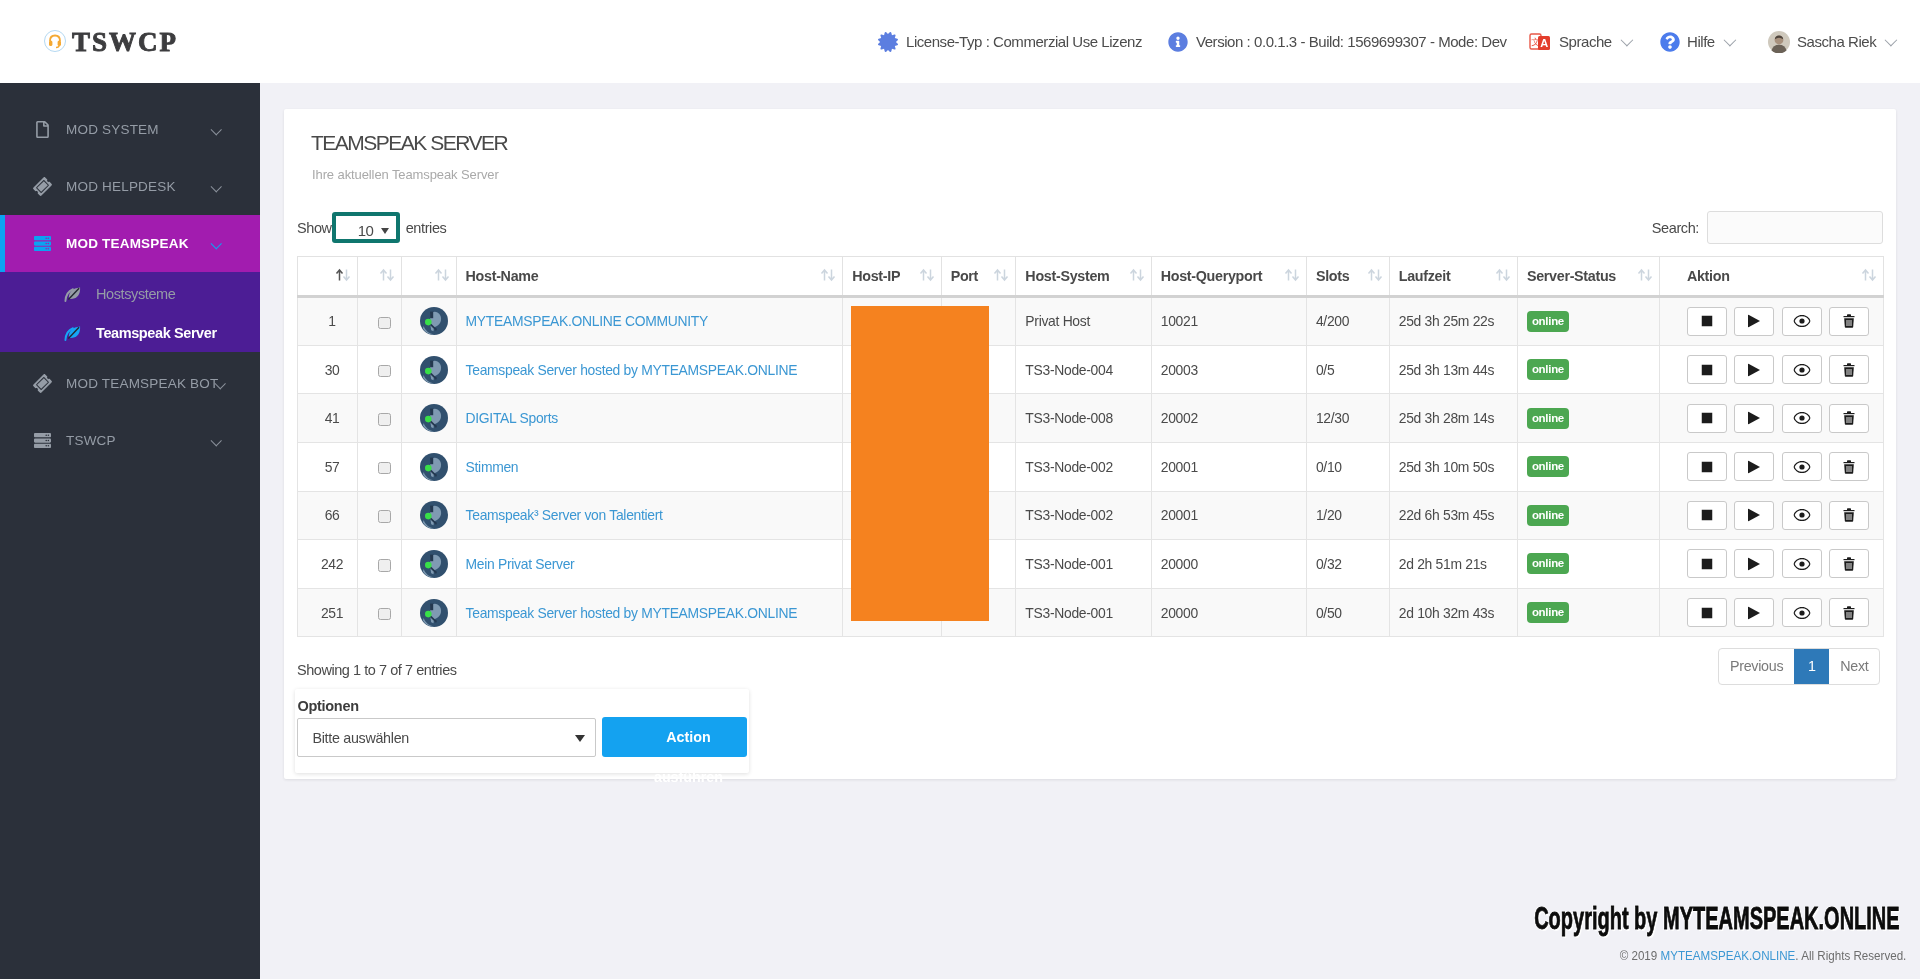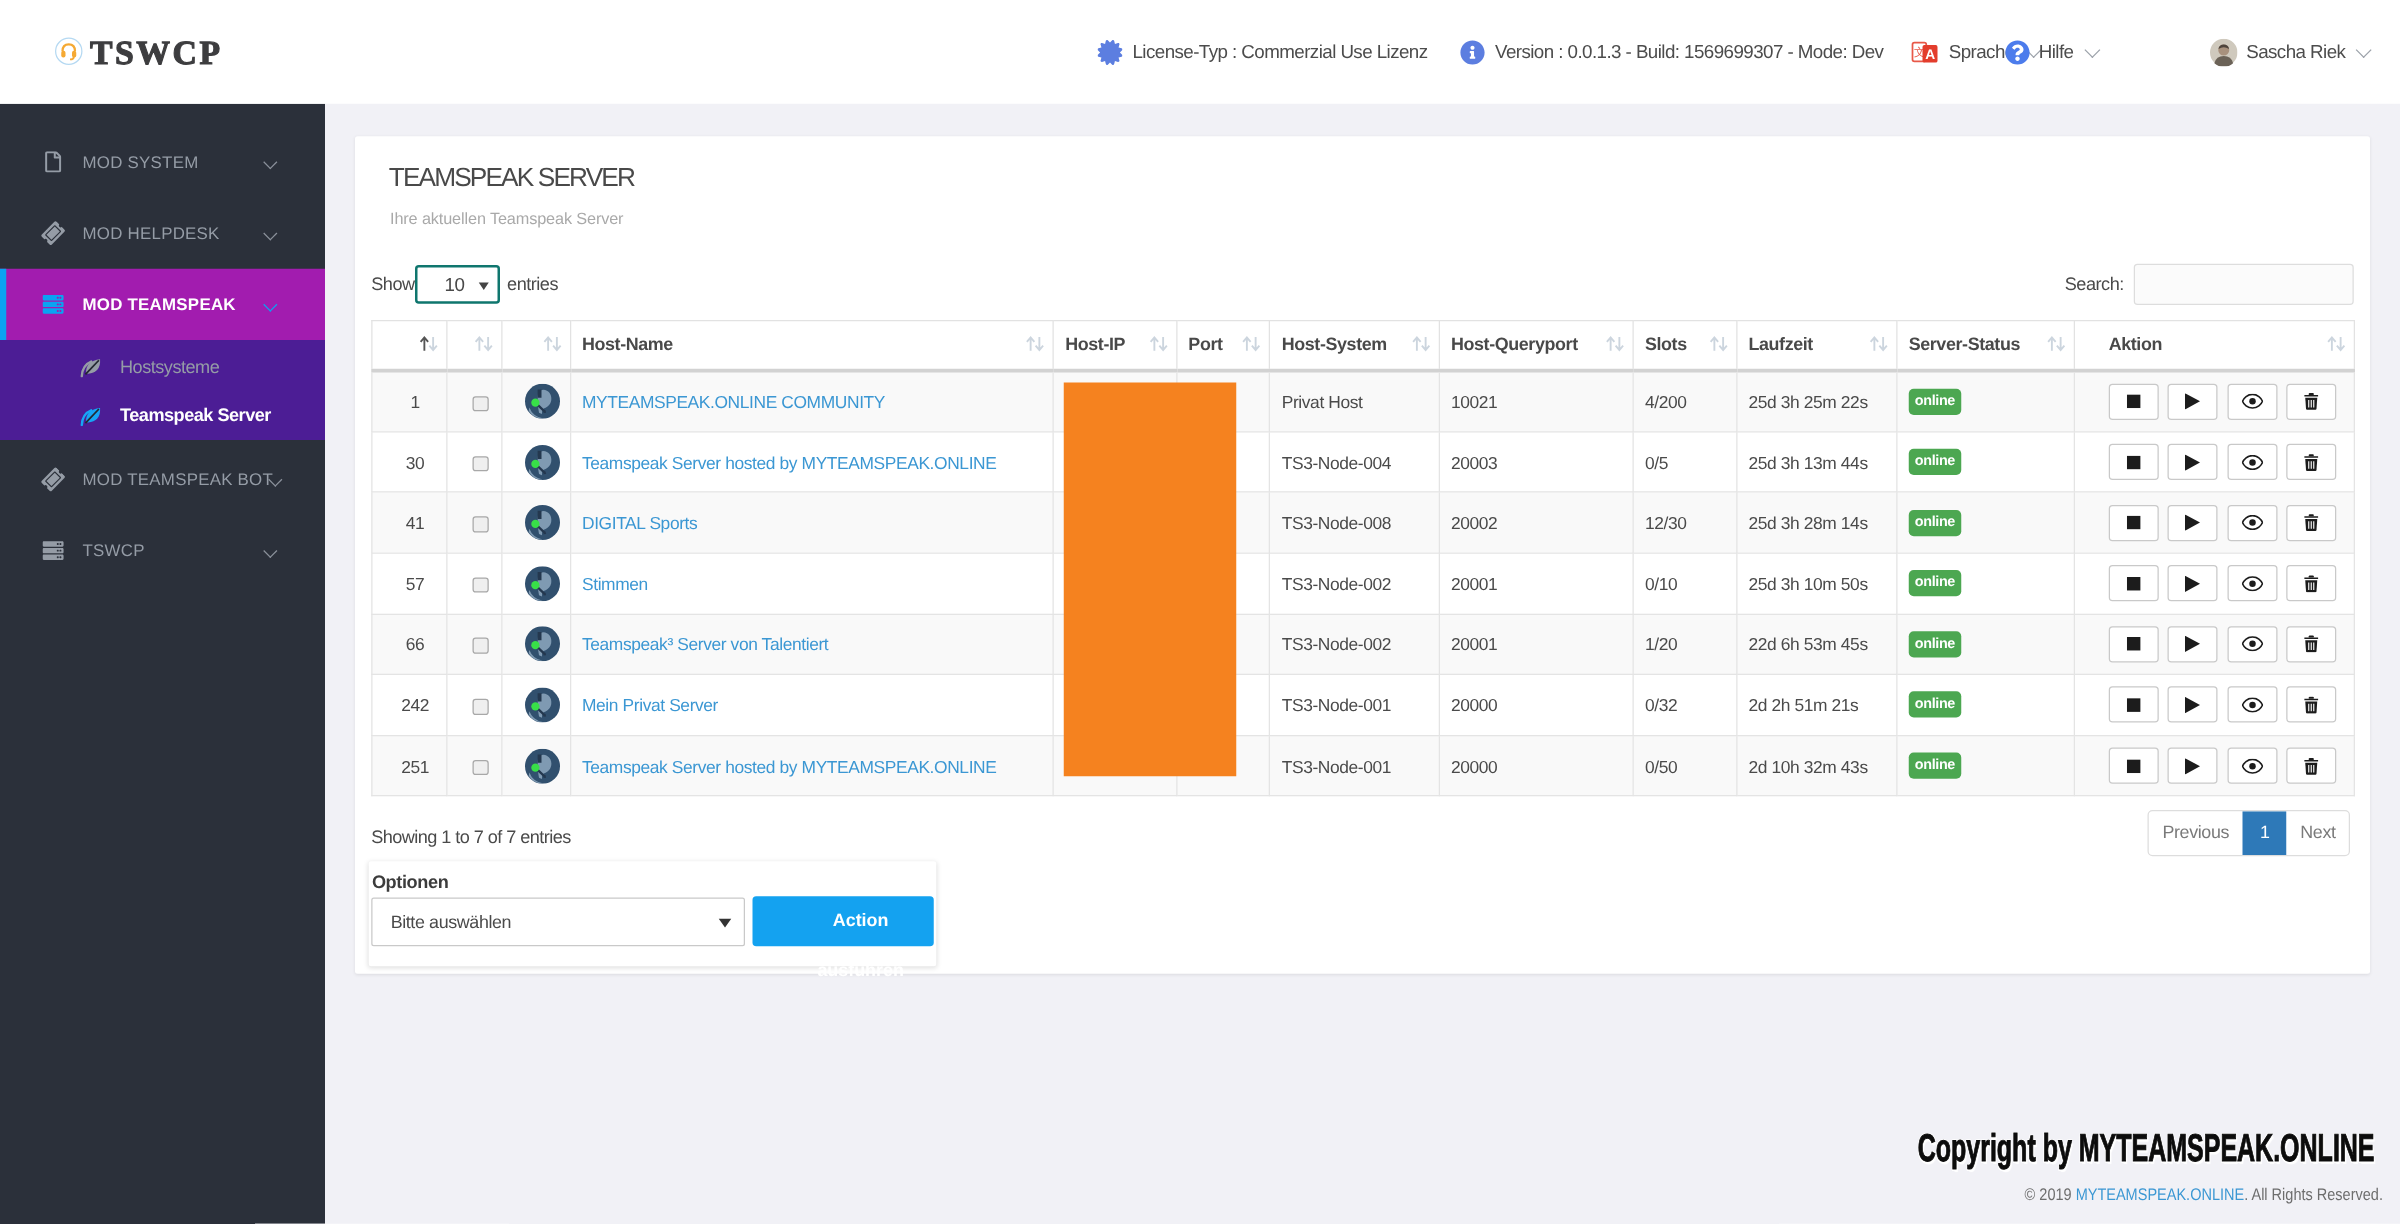--- a/index.html
+++ b/index.html
@@ -27,21 +27,21 @@
 .subnav { background:#4c1d95; padding:2px 0 0 0; }
 .subitem { position:relative; height:39px; display:flex; align-items:center; color:#959ca6; font-size:14.5px; letter-spacing:-0.4px; }
 .subitem .sicon { position:absolute; left:64px; width:17px; height:17px; top:50%; margin-top:-8.5px; }
 .subitem .stext { position:absolute; left:96px; }
 .subitem.sub-active { color:#fff; font-weight:bold; }
 
 .card { position:absolute; left:284px; top:109px; width:1612px; height:670px; background:#fff; border-radius:2px; box-shadow:0 1px 3px rgba(0,0,0,0.09); }
 .card h1 { position:absolute; left:27px; top:22px; font-size:21px; font-weight:500; color:#494949; letter-spacing:-1.5px; }
 .card .sub { position:absolute; left:28px; top:58px; font-size:13px; color:#a9a9a9; letter-spacing:-0.1px; }
 .lenrow { position:absolute; left:13px; top:103px; font-size:14.5px; letter-spacing:-0.4px; color:#4a4a4a; display:flex; align-items:center; }
-.lensel { width:68px; height:31px; border:2px solid #0f766e; border-radius:3px; margin:0 6px 0 0; position:relative; background:#fff; font-size:15px; }
+.lensel { width:68px; height:31px; border:4px solid #0f766e; border-radius:3px; margin:0 6px 0 0; position:relative; background:#fff; font-size:15px; }
 .lensel .val { position:absolute; left:22px; top:6px; }
 .lensel .arr { position:absolute; right:7px; top:12px; width:0; height:0; border-left:4.5px solid transparent; border-right:4.5px solid transparent; border-top:6px solid #444; }
 .searchrow { position:absolute; right:13px; top:102px; display:flex; align-items:center; font-size:14.5px; letter-spacing:-0.4px; }
 .searchbox { width:176px; height:33px; background:#fbfbfb; border:1px solid #ddd; border-radius:3px; margin-left:8px; }
 
 table.dt { position:absolute; left:12.7px; top:147px; width:1586.6px; border-collapse:collapse; table-layout:fixed; font-size:13.9px; letter-spacing:-0.3px; color:#4a4a4a; }
 table.dt th { height:40.2px; border:1px solid #e2e2e2; border-bottom:3px solid #d2d2d2; font-weight:bold; color:#494949; text-align:left; padding:0 0 0 9px; position:relative; font-size:14.3px; }
 table.dt td { height:48.6px; border:1px solid #e4e4e4; padding:0 0 0 9px; vertical-align:middle; background:#fff; }
 table.dt tr.odd td { background:#f9f9f9; }
 table.dt a { color:#3b97d3; text-decoration:none; }
@@ -84,21 +84,21 @@
       </svg>License-Typ : Commerzial Use Lizenz</div>
   <div class="nav-item" style="left:1168px;"><svg width="20" height="20" viewBox="0 0 512 512" style="margin-right:8px;">
         <path fill="#5c7ee0" d="M256 8C119.043 8 8 119.083 8 256c0 136.997 111.043 248 248 248s248-111.003 248-248C504 119.083 392.957 8 256 8zm0 110c23.196 0 42 18.804 42 42s-18.804 42-42 42-42-18.804-42-42 18.804-42 42-42zm56 254c0 6.627-5.373 12-12 12h-88c-6.627 0-12-5.373-12-12v-24c0-6.627 5.373-12 12-12h12v-64h-12c-6.627 0-12-5.373-12-12v-24c0-6.627 5.373-12 12-12h64c6.627 0 12 5.373 12 12v100h12c6.627 0 12 5.373 12 12v24z"></path>
       </svg>Version : 0.0.1.3 - Build: 1569699307 - Mode: Dev</div>
   <div class="nav-item" style="left:1528px;"><svg width="24" height="22" viewBox="0 0 24 22" style="margin-right:7px;">
         <rect x="2" y="3" width="11" height="15" rx="1.5" fill="#fff" stroke="#e85848" stroke-width="1.4"></rect>
         <text x="7.5" y="14" font-size="9" fill="#e85848" text-anchor="middle" font-family="Liberation Sans">文</text>
         <rect x="10" y="5" width="12" height="14" rx="1.5" fill="#e33d2c"></rect>
         <text x="16" y="16" font-size="11" font-weight="bold" fill="#fff" text-anchor="middle" font-family="Liberation Sans">A</text>
       </svg>Sprache<span class="chev"></span></div>
-  <div class="nav-item" style="left:1604px;justify-content:flex-end;"><svg width="20" height="20" viewBox="0 0 512 512" style="margin-right:7px;">
+  <div class="nav-item" style="left:1660px;justify-content:flex-end;"><svg width="20" height="20" viewBox="0 0 512 512" style="margin-right:7px;">
         <path fill="#4c7cec" d="M504 256c0 136.997-111.043 248-248 248S8 392.997 8 256C8 119.083 119.043 8 256 8s248 111.083 248 248zM262.655 90c-54.497 0-89.255 22.957-116.549 63.758-3.536 5.286-2.353 12.415 2.715 16.258l34.699 26.31c5.205 3.947 12.621 3.008 16.665-2.122 17.864-22.658 30.113-35.797 57.303-35.797 20.429 0 45.698 13.148 45.698 32.958 0 14.976-12.363 22.667-32.534 33.976C247.128 238.528 216 254.941 216 296v4c0 6.627 5.373 12 12 12h56c6.627 0 12-5.373 12-12v-1.333c0-28.462 83.186-29.647 83.186-106.667 0-58.002-60.165-102-116.531-102zM256 338c-25.365 0-46 20.635-46 46 0 25.364 20.635 46 46 46s46-20.636 46-46c0-25.365-20.635-46-46-46z"></path>
       </svg>Hilfe<span class="chev"></span></div>
   <div class="nav-item" style="left:1768px;"><svg width="22" height="22" viewBox="0 0 22 22" style="margin-right:7px;">
         <circle cx="11" cy="11" r="11" fill="#cfc9bd"></circle>
         <circle cx="11" cy="9" r="4.4" fill="#a8917d"></circle>
         <path d="M3.5 19.5 Q5 13.8 11 13.8 Q17 13.8 18.5 19.5 A11 11 0 0 1 3.5 19.5" fill="#6b6257"></path>
         <path d="M6.8 8.2 Q11 5.2 15.2 8.2 Q14.8 4.6 11 4.6 Q7.2 4.6 6.8 8.2 Z" fill="#4e443c"></path>
       </svg>Sascha Riek<span class="chev"></span></div>
 </div>
 <div class="sidebar">

